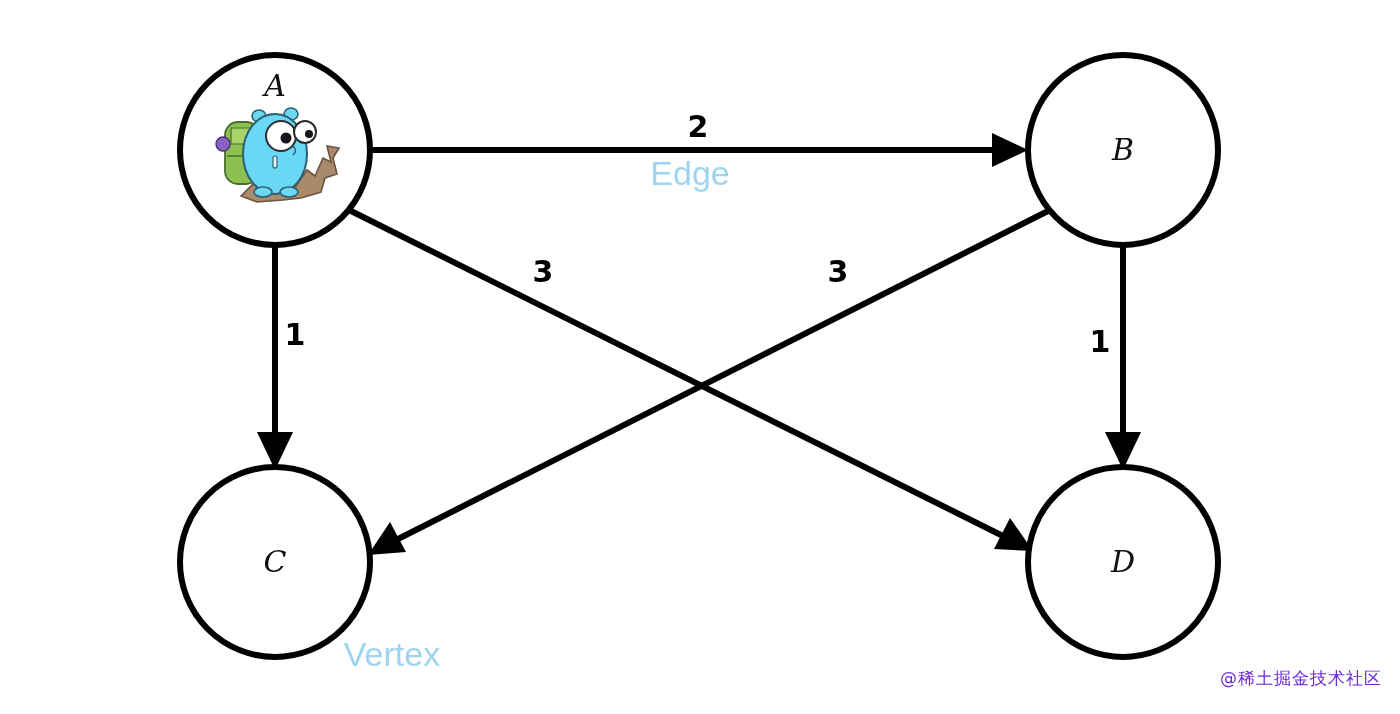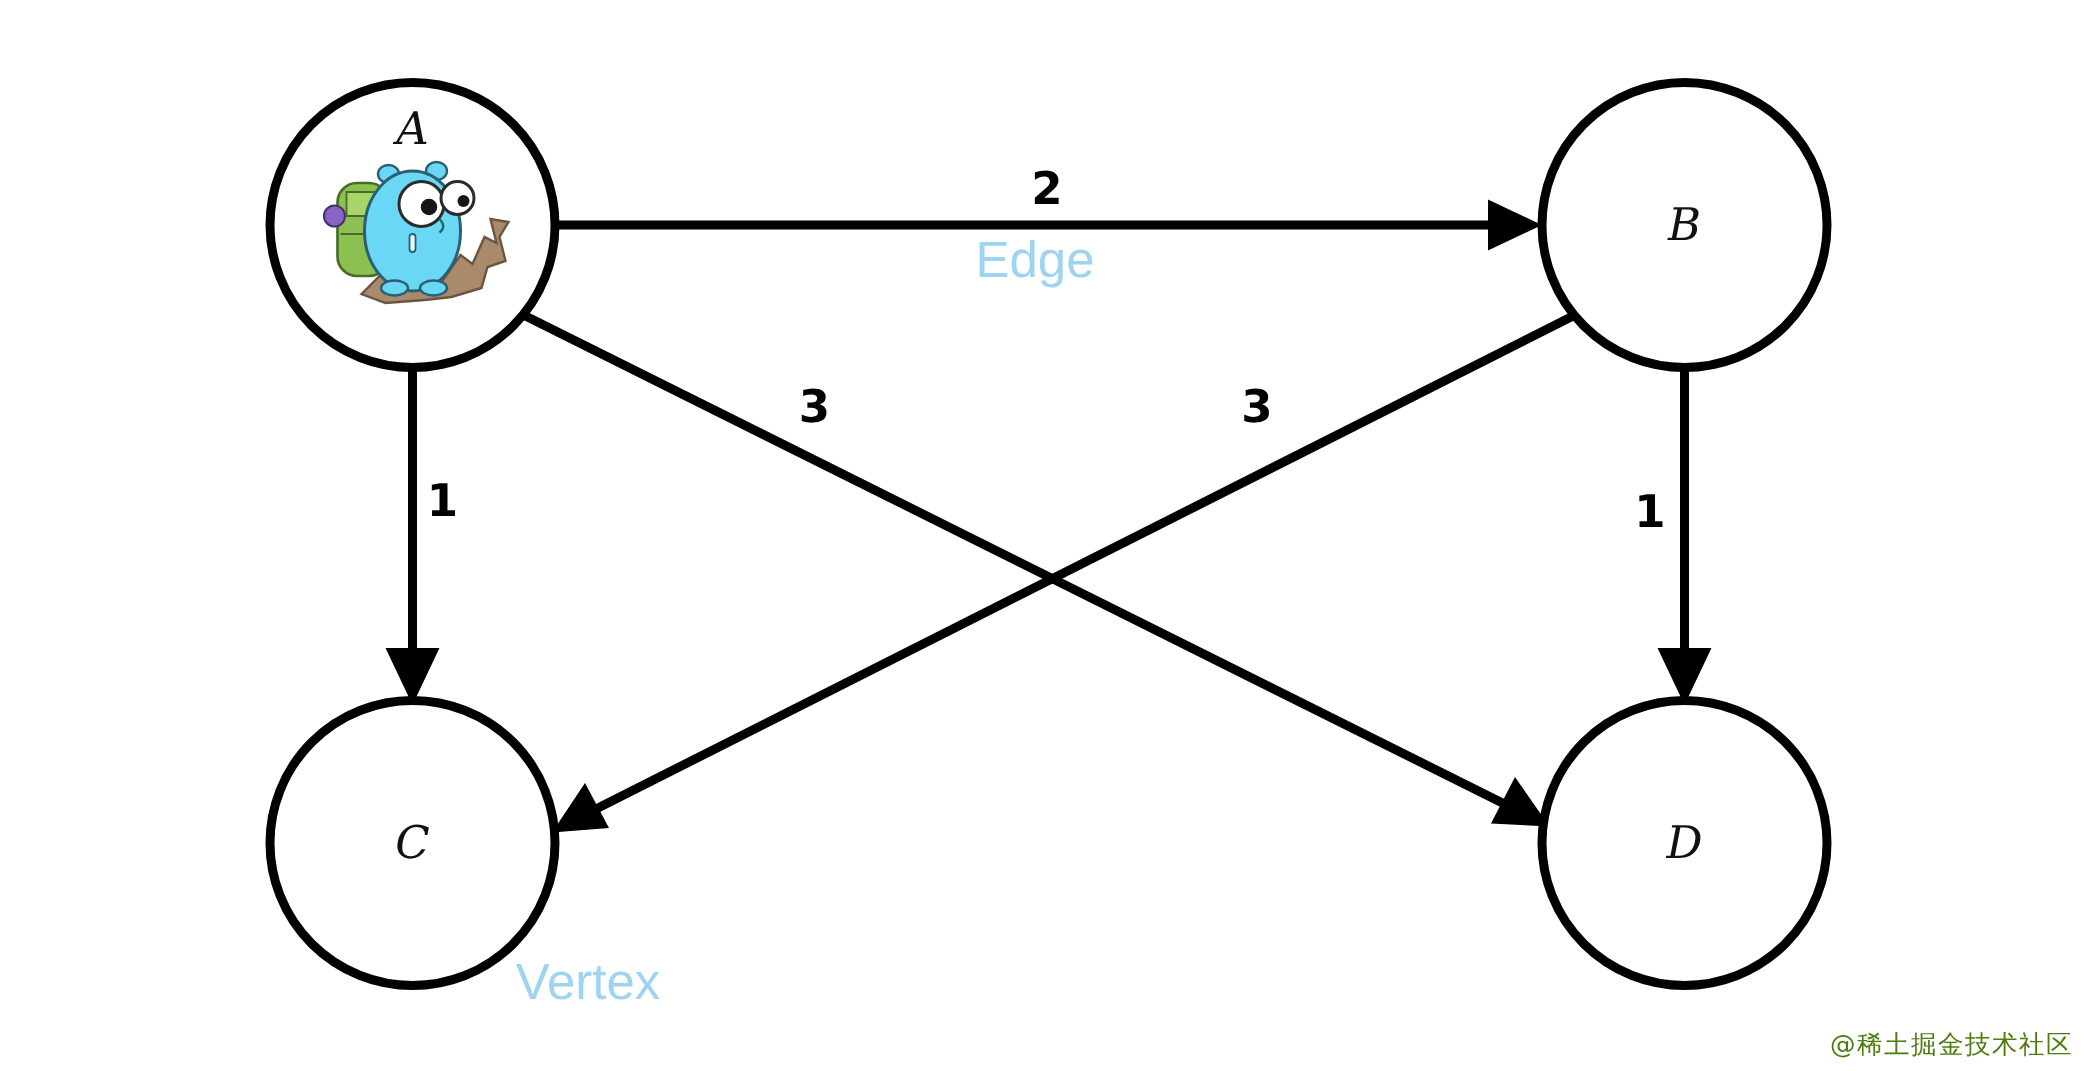--- a/index.html
+++ b/index.html
@@ -58,24 +58,24 @@
   .annot-label {
     font-family: "Liberation Sans", sans-serif;
     font-size: 34px;
     font-weight: 400;
     text-anchor: middle;
     dominant-baseline: middle;
   }
   .watermark {
     position: absolute;
     right: 18px;
-    bottom: 6px;
+    bottom: 24px;
     font-family: "DejaVu Sans", sans-serif;
     font-size: 17px;
-    color: #4d7c0f;
+    color: #6d28d9;
     letter-spacing: 1px;
     user-select: none;
   }
   .gopher-wrap {
     position: absolute;
     width: 160px;
     height: 110px;
   }
 </style>
 </head>

